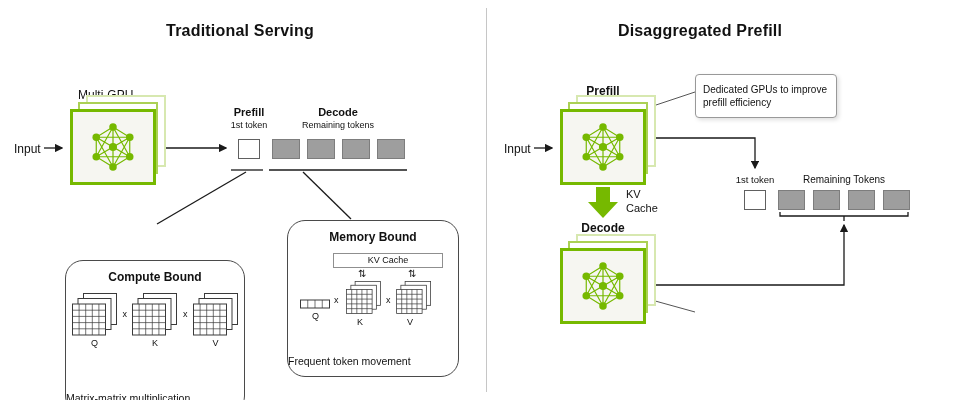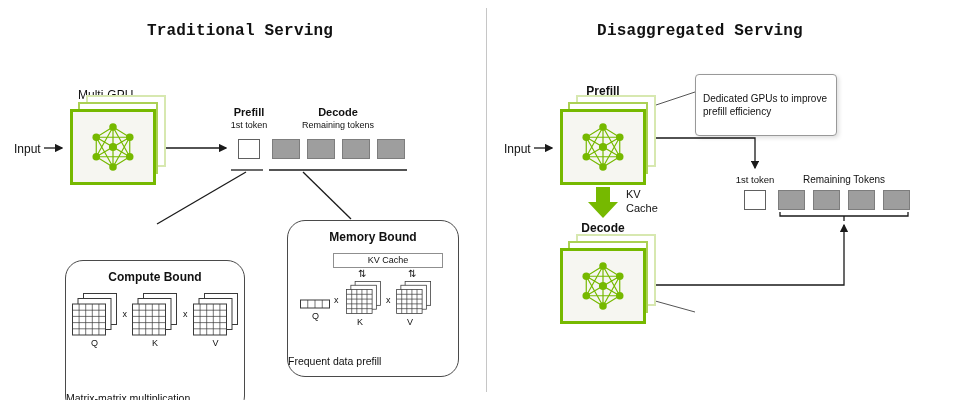--- a/index.html
+++ b/index.html
@@ -1,19 +1,19 @@
 <!DOCTYPE html>
 <html><head>
 <meta charset="utf-8">
 <style>
   * { margin:0; padding:0; box-sizing:border-box; }
   html,body { background:#fff; font-family:"Liberation Sans", sans-serif; color:#111; }
   .canvas { position:relative; width:970px; height:400px; background:#fff; overflow:hidden; }
   .overlay { position:absolute; left:0; top:0; pointer-events:none; }
-  .title { position:absolute; font-size:16px; font-weight:bold; text-align:center; letter-spacing:.2px;font-family:Liberation Mono, monospace; }
+  .title { position:absolute; font-size:16px; font-weight:bold; text-align:center; letter-spacing:.2px; }
   .lbl { position:absolute; font-size:12px; }
   .divider { position:absolute; left:486px; top:8px; width:1px; height:384px; background:#c6c6c6; }
 
   .gpu-stack { position:absolute; width:96px; height:92px; }
   .gpu-layer { position:absolute; width:80px; height:72px; background:#fff; border:2px solid; }
   .gpu-layer.b2 { left:16px; top:0; border-color:#d7e8b0; }
   .gpu-layer.b1 { left:8px; top:7px; border-color:#abd155; }
   .gpu-card { position:absolute; left:0; top:14px; width:86px; height:76px; background:#f6f6f1;
               border:3px solid #76b900; display:flex; align-items:center; justify-content:center; }
   .nn { width:54px; height:54px; }
@@ -32,21 +32,21 @@
   .grid-item .glbl { font-size:9px; }
   .mul { font-size:9px; margin-bottom:13px; }
 
   .kv-box { position:absolute; border:1px solid #8f8f8f; background:#fff; font-size:9px; text-align:center; line-height:13px; }
   .ud { position:absolute; font-size:10px; line-height:1; }
   .mem-lbl { position:absolute; font-size:9px; }
   .mem-mul { position:absolute; font-size:9px; }
   .mem-el { position:absolute; }
 
   .callout { position:absolute; border:1px solid #999; border-radius:4px; background:#fff; font-size:10px;
-             line-height:1.3; padding:17px 7px; box-shadow:2px 2px 4px rgba(0,0,0,.13); }
+             line-height:1.3; padding:8px 7px; box-shadow:2px 2px 4px rgba(0,0,0,.13); }
   .head-lbl { position:absolute; font-size:12px; font-weight:bold; text-align:center; }
   .tok-lbl { position:absolute; font-size:9.5px; text-align:center; }
   .kv-lbl { position:absolute; font-size:11px; line-height:1.25; width:46px; }
 </style>
 </head>
 <body>
 
 <div class="canvas">
 
   <svg class="overlay" width="970" height="400" viewBox="0 0 970 400">
@@ -188,24 +188,24 @@
     <svg class="mem-el" style="left:108px; top:60px;" width="36" height="34" viewBox="0 0 46 44">
       <g fill="#fff" stroke="#3a3a3a">
           <rect x="11.5" y="0.5" width="33" height="31"></rect>
           <rect x="6" y="5.5" width="33" height="31"></rect>
           <rect x="0.5" y="11" width="33" height="31"></rect>
         </g>
       <path d="M7.1 11V42M13.7 11V42M20.3 11V42M26.9 11V42M.5 17.2H33.5M.5 23.4H33.5M.5 29.6H33.5M.5 35.8H33.5" stroke="#3a3a3a" stroke-width=".9"></path>
     </svg>
     <span class="mem-lbl" style="left:119px; top:96px;">V</span>
 
-    <div class="rb-caption">Frequent data prefill</div>
-  </div>
-
-  <div class="title" style="left:510px; top:22px; width:380px;">Disaggregated Serving</div>
+    <div class="rb-caption">Frequent token movement</div>
+  </div>
+
+  <div class="title" style="left:510px; top:22px; width:380px;">Disaggregated Prefill</div>
 
   <div class="head-lbl" style="left:563px; top:84px; width:80px;">Prefill</div>
 
   <div class="gpu-stack" style="left:560px; top:95px;">
     <div class="gpu-layer b2"></div>
     <div class="gpu-layer b1"></div>
     <div class="gpu-card">
       <svg class="nn" viewBox="0 0 100 100">
         <g stroke="#76b900" stroke-width="2.2" fill="none">
           <path d="M50 13 81 32 81 68 50 87 19 68 19 32Z"></path>

